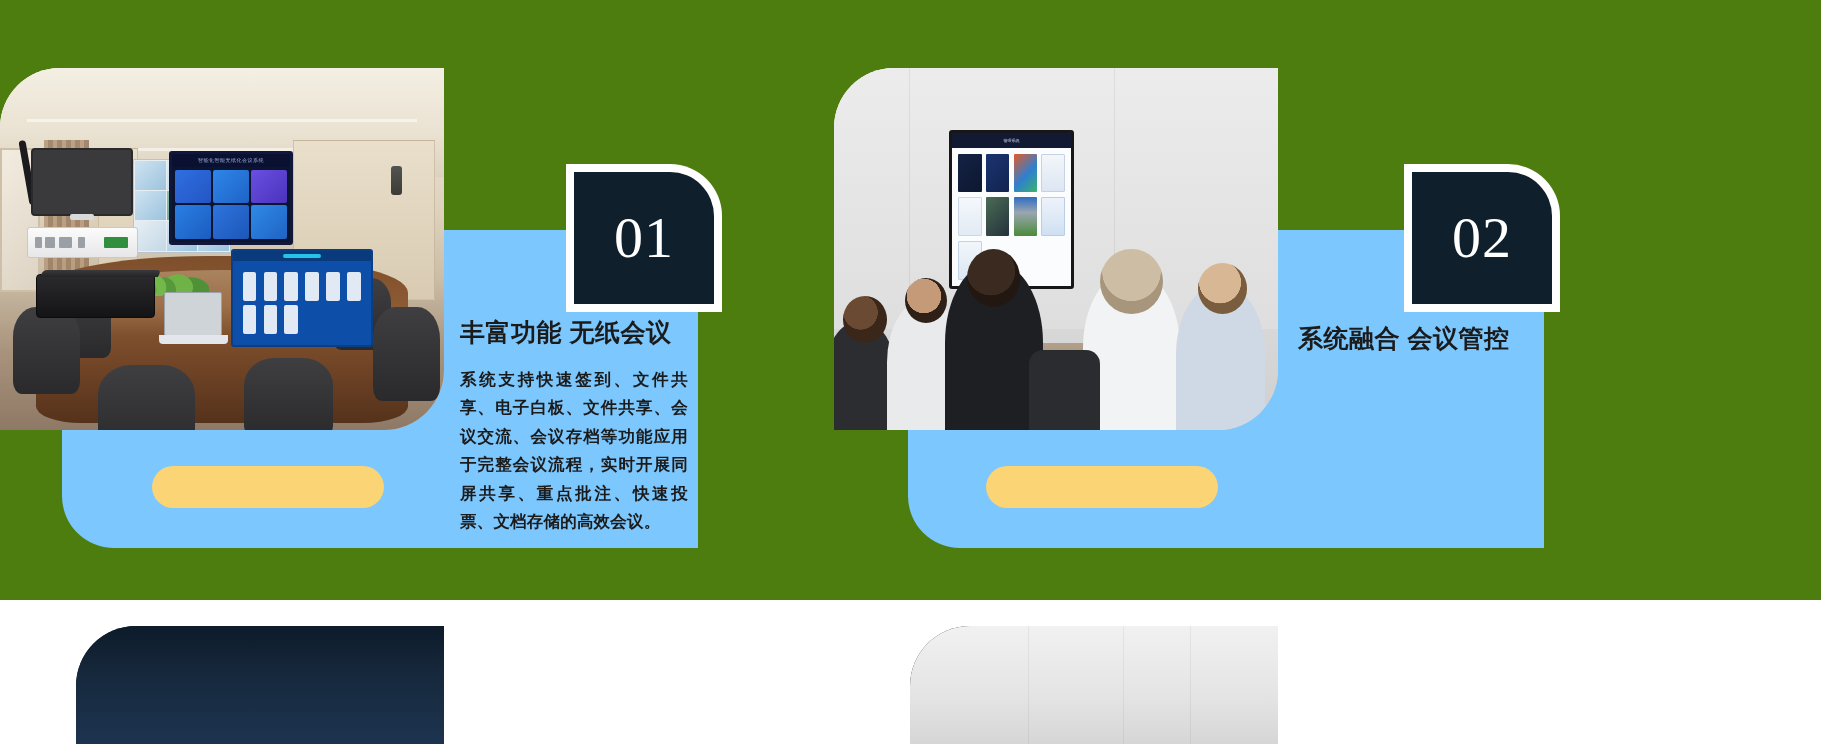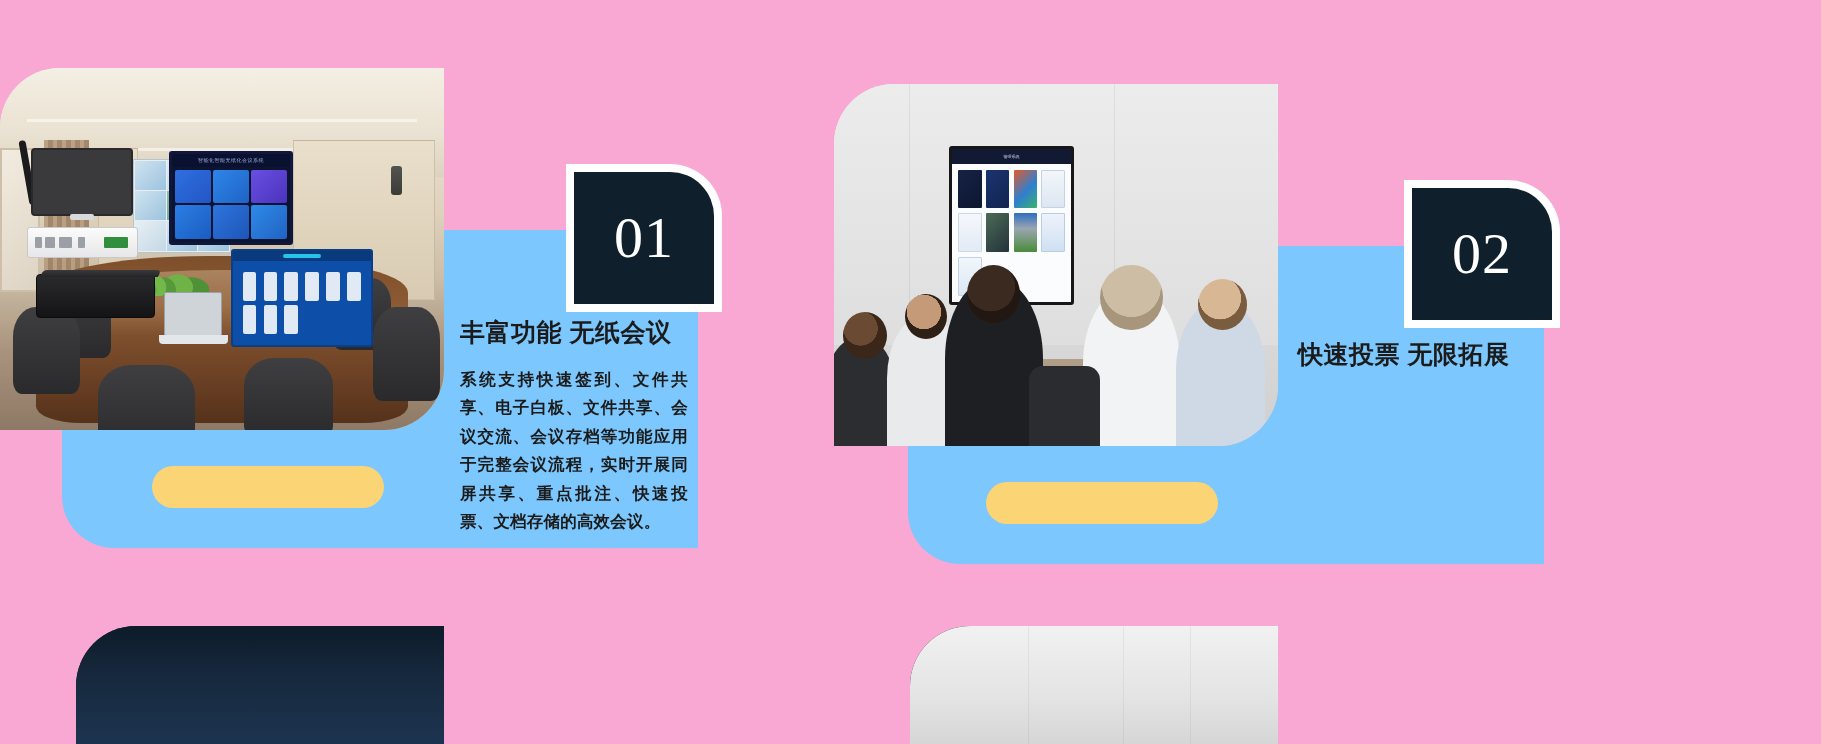--- a/index.html
+++ b/index.html
@@ -8,22 +8,22 @@
     width: 1821px;
     height: 744px;
     background: #ffffff;
     font-family: "Liberation Sans", "DejaVu Sans", sans-serif;
     overflow: hidden;
   }
 
   .stage {
     position: relative;
     width: 1821px;
-    height: 744px;
-    background: #f9a8d4;
+    height: 600px;
+    background: #4d7c0f;
   }
 
   
   .card { position: absolute; }
 
   
   .card-panel {
     position: absolute;
     background: #7cc7fd;
     border-bottom-left-radius: 52px;
@@ -393,21 +393,21 @@
     </div>
 
     <div class="card-text" style="left:460px; top:316px; width:228px;">
       <div class="card-title">丰富功能 无纸会议</div>
       <div class="card-body">系统支持快速签到、文件共享、电子白板、文件共享、会议交流、会议存档等功能应用于完整会议流程，实时开展同屏共享、重点批注、快速投票、文档存储的高效会议。</div>
     </div>
 
     <button class="pill-btn" style="left:152px; top:466px; width:232px; height:42px;"></button>
   </div>
 
-  <div class="card" style="left:834px; top:0px; width:760px; height:620px;margin-top:16px;">
+  <div class="card" style="left:834px; top:0px; width:760px; height:620px;">
 
     <div class="card-panel" style="left:74px; top:230px; width:636px; height:318px;"></div>
 
     <div class="card-photo" style="left:0px; top:68px; width:444px; height:362px;">
       <div class="ph-inner">
         <div class="photo2-bg"></div>
         <div class="p2-wall"></div>
         <div class="p2-wall-seam" style="left:17%;"></div>
         <div class="p2-wall-seam" style="left:63%;"></div>
         <div class="p2-tv">
@@ -446,21 +446,21 @@
         <div class="p2-person" style="left:44%;  width:16%; height:22%; background:#2a2c30;
              border-radius:14px 14px 0 0;"></div>
       </div>
     </div>
 
     <div class="num-badge" style="left:578px; top:172px; width:140px; height:132px;">
       <span>02</span>
     </div>
 
     <div class="card-text" style="left:464px; top:322px; width:228px;">
-      <div class="card-title">快速投票 无限拓展</div>
+      <div class="card-title">系统融合 会议管控</div>
     </div>
 
     <button class="pill-btn" style="left:152px; top:466px; width:232px; height:42px;"></button>
   </div>
 
   <div class="next-photo" style="left:76px; top:626px; width:368px; height:118px;">
     <div class="np1-bg"></div>
   </div>
 
   <div class="next-photo" style="left:910px; top:626px; width:368px; height:118px;">

